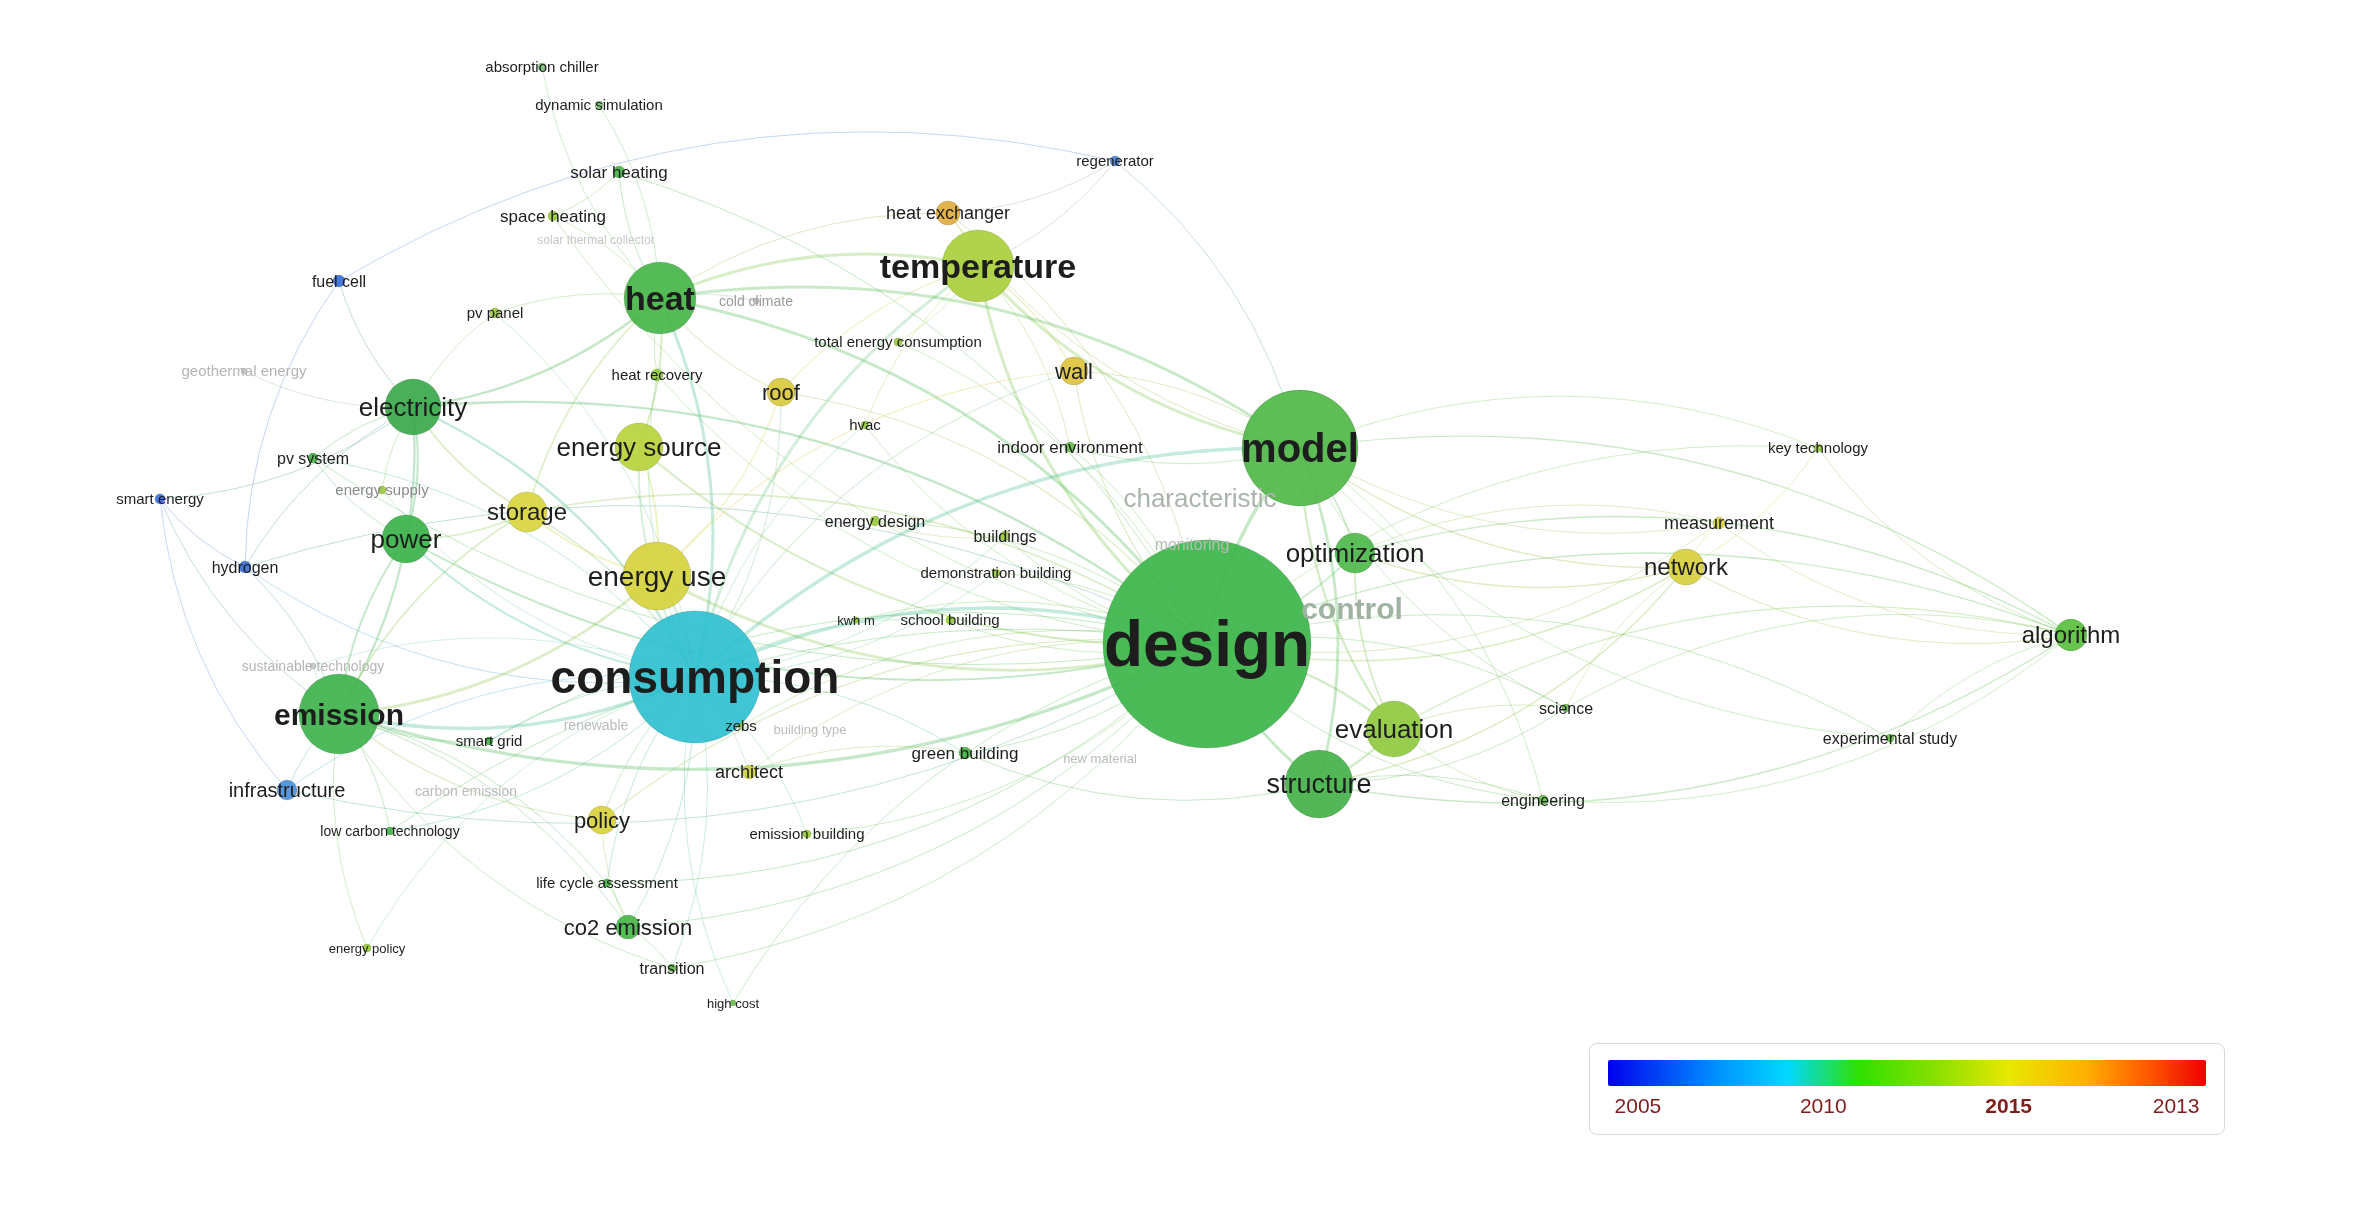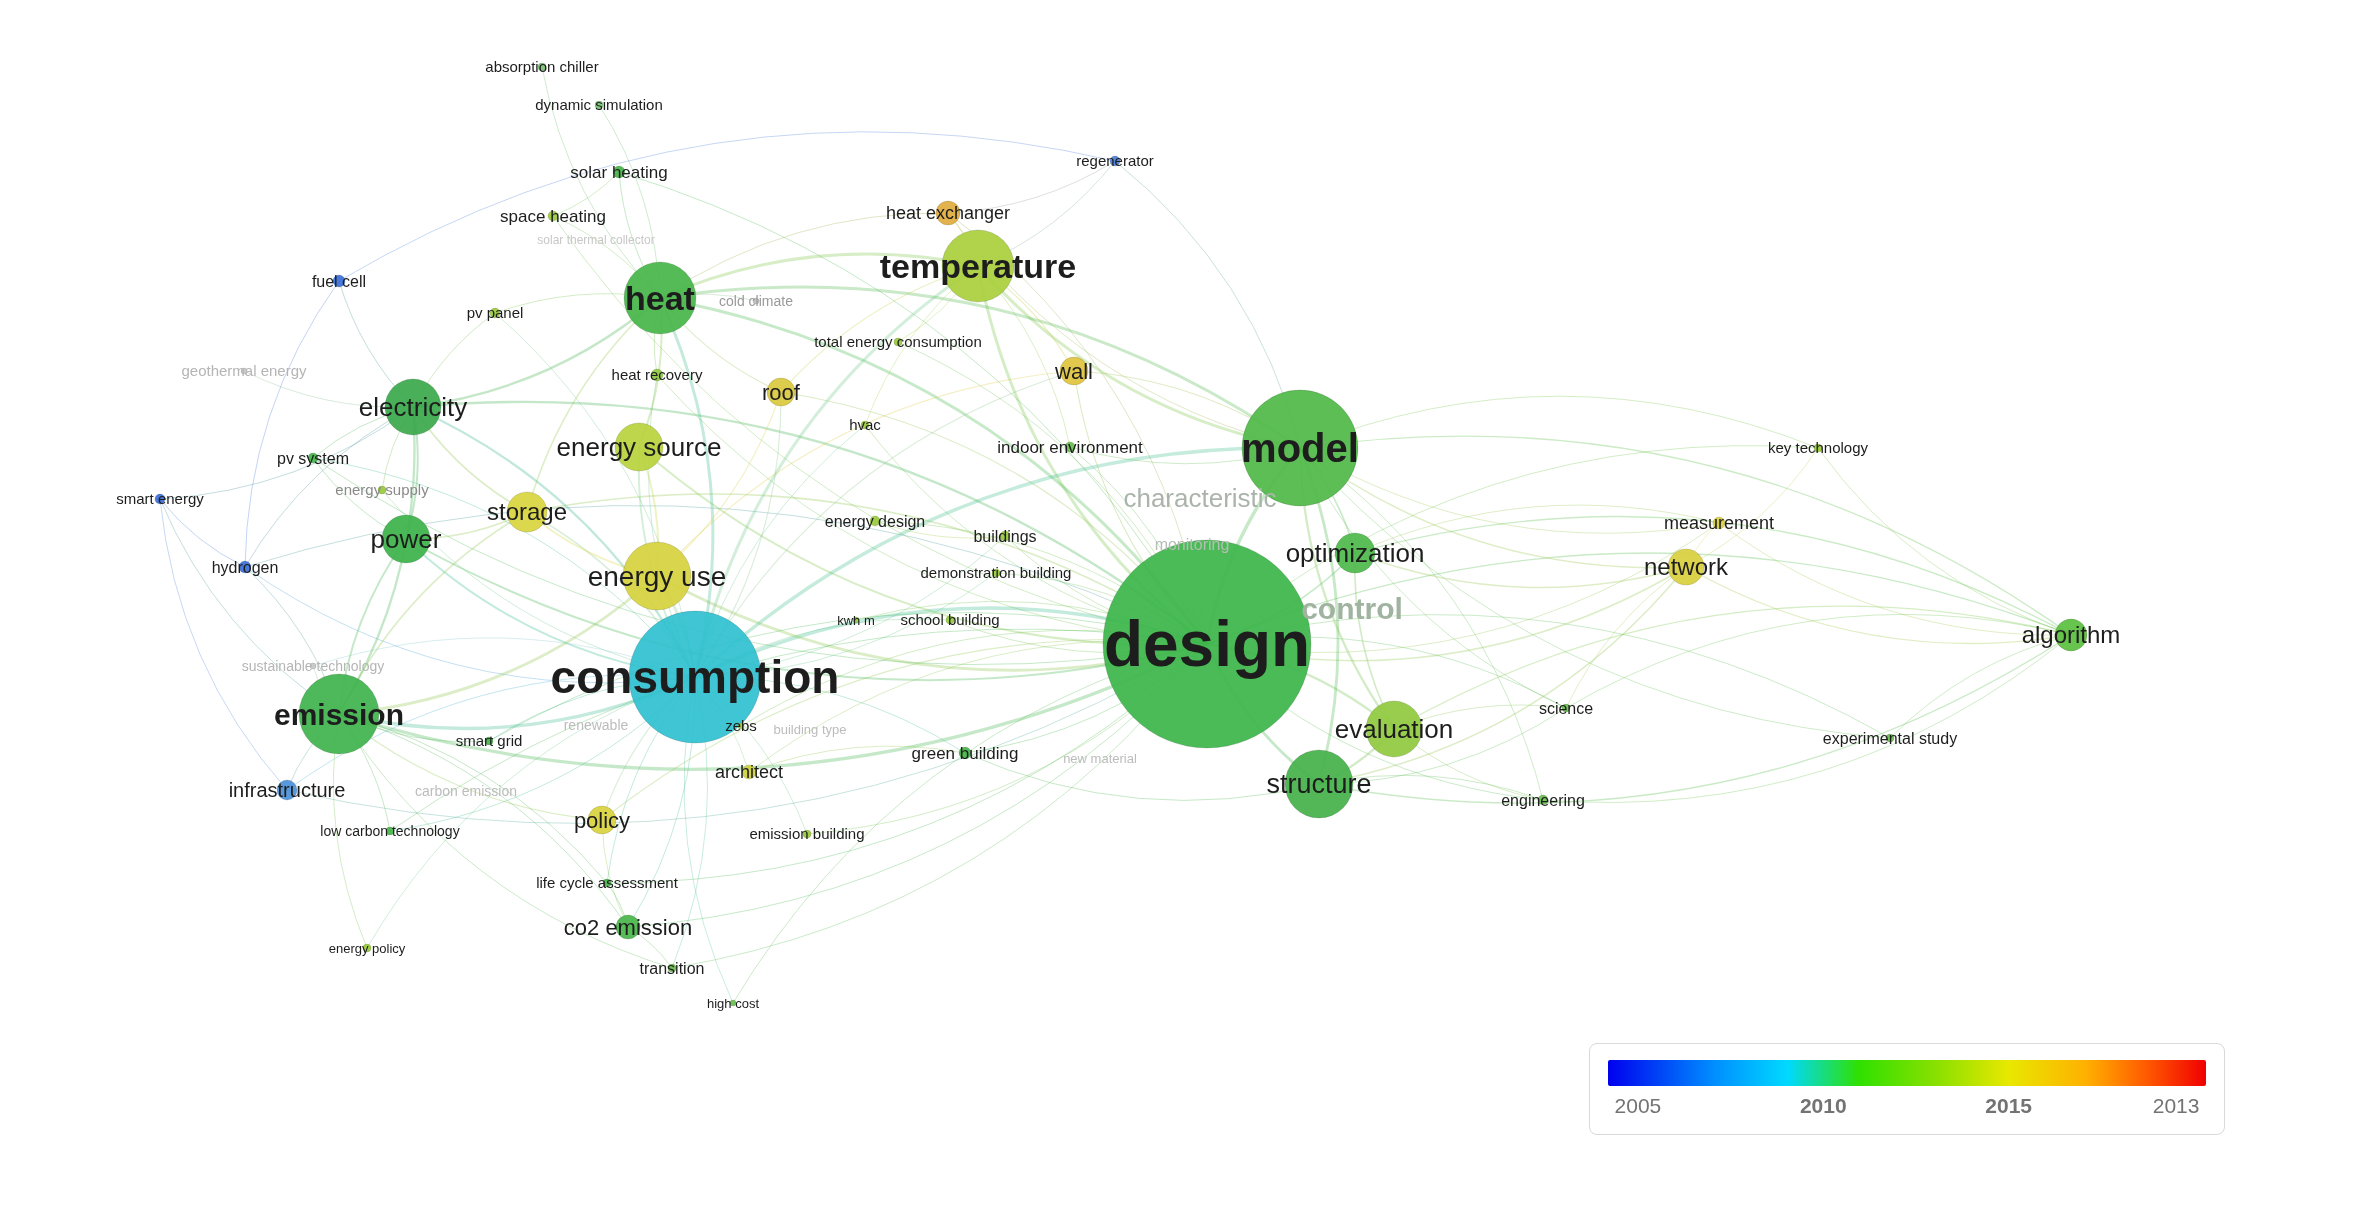--- a/index.html
+++ b/index.html
@@ -3,21 +3,21 @@
 <meta charset="utf-8">
 <style>
   html,body{margin:0;padding:0;background:#ffffff;}
   #stage{position:relative;width:2362px;height:1230px;background:#ffffff;overflow:hidden;
          font-family:"Liberation Sans",sans-serif;}
   #graph{position:absolute;left:0;top:0;}
   #graph text{font-family:"Liberation Sans",sans-serif;}
   .legend{position:absolute;left:1589px;top:1043px;width:636px;height:92px;background:#ffffff;
           border:1px solid #d9d9d9;border-radius:8px;box-sizing:border-box;padding:16px 18px 6px 18px;}
   .bar{height:26px;border-radius:2px;}
-  .ticks{position:relative;height:34px;font-size:21px;color:#737373;}
+  .ticks{position:relative;height:34px;font-size:21px;color:#7f1d1d;}
   .tick{position:absolute;top:8px;transform:translateX(-50%);}
 </style>
 </head>
 <body>
 
 <div id="stage">
   <svg id="graph" width="2362" height="1230" viewBox="0 0 2362 1230">
     <g id="edges">
         <path d="M1207,644 Q1226.4108533535732,533.1464763361342 1300,448" fill="none" stroke="rgba(70,183,73,0.30)" stroke-width="3.5"></path>
         <path d="M1207,644 Q944.4,558.1 695,677" fill="none" stroke="rgba(54,187,141,0.30)" stroke-width="3.5"></path>
@@ -332,18 +332,18 @@
         <text x="672" y="973.6" text-anchor="middle" font-size="16" font-weight="400" fill="#1d1d1d">transition</text>
         <text x="367" y="952.55" text-anchor="middle" font-size="13" font-weight="400" fill="#1d1d1d">energy policy</text>
         <text x="733" y="1007.55" text-anchor="middle" font-size="13" font-weight="400" fill="#1d1d1d">high cost</text>
       </g>
   </svg>
 
   <div class="legend">
     <div class="bar" id="scalebar" style="background: linear-gradient(to right, rgb(0, 0, 238) 0%, rgb(0, 144, 255) 18%, rgb(0, 217, 255) 30%, rgb(48, 224, 0) 42%, rgb(138, 224, 0) 55%, rgb(232, 232, 0) 67%, rgb(255, 176, 0) 80%, rgb(255, 90, 0) 90%, rgb(240, 0, 0) 100%);"></div>
     <div class="ticks" id="ticks">
         <span class="tick" style="left: 5%;">2005</span>
-        <span class="tick" style="left: 36%; font-weight: bold;">2010</span>
+        <span class="tick" style="left: 36%;">2010</span>
         <span class="tick" style="left: 67%; font-weight: bold;">2015</span>
         <span class="tick" style="left: 95%;">2013</span>
       </div>
   </div>
 </div>
 
 </body></html>

